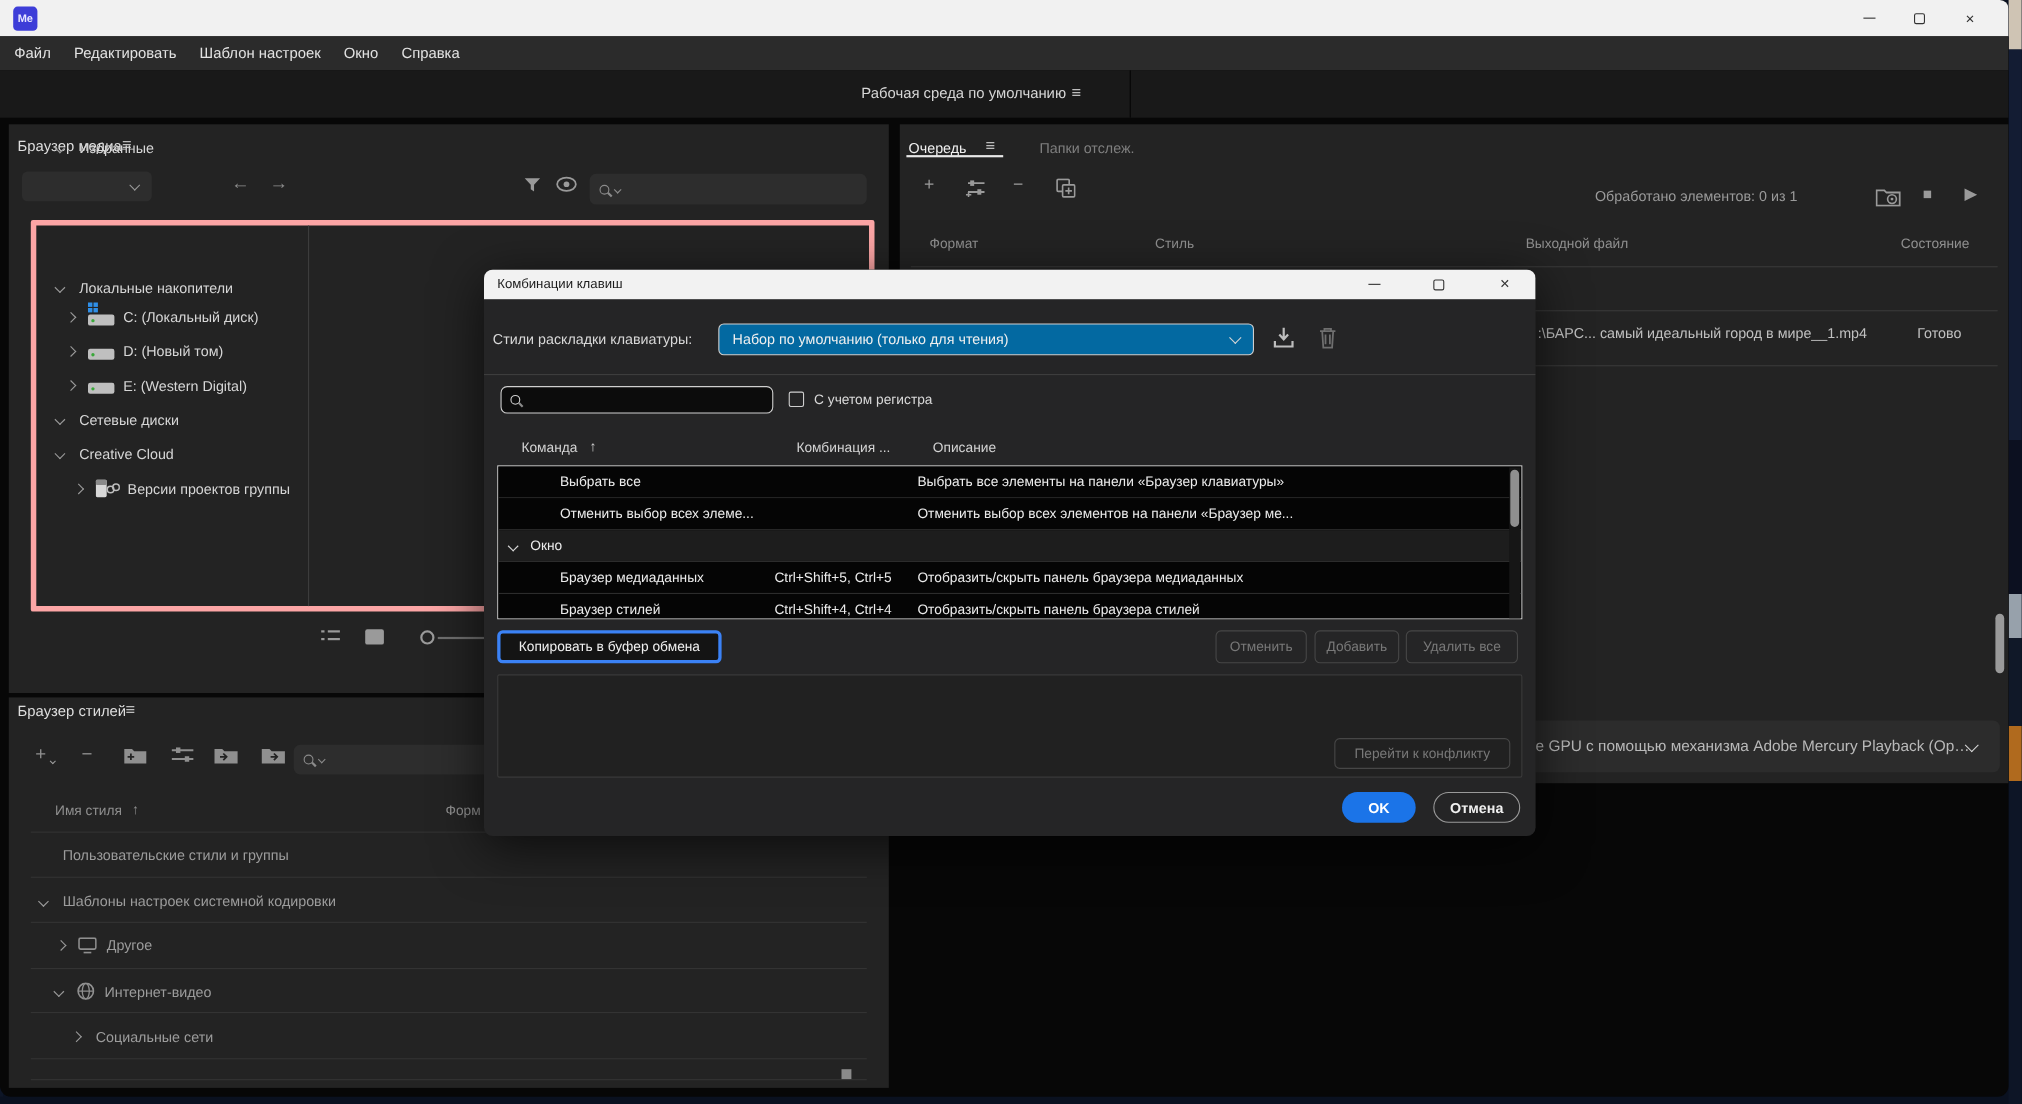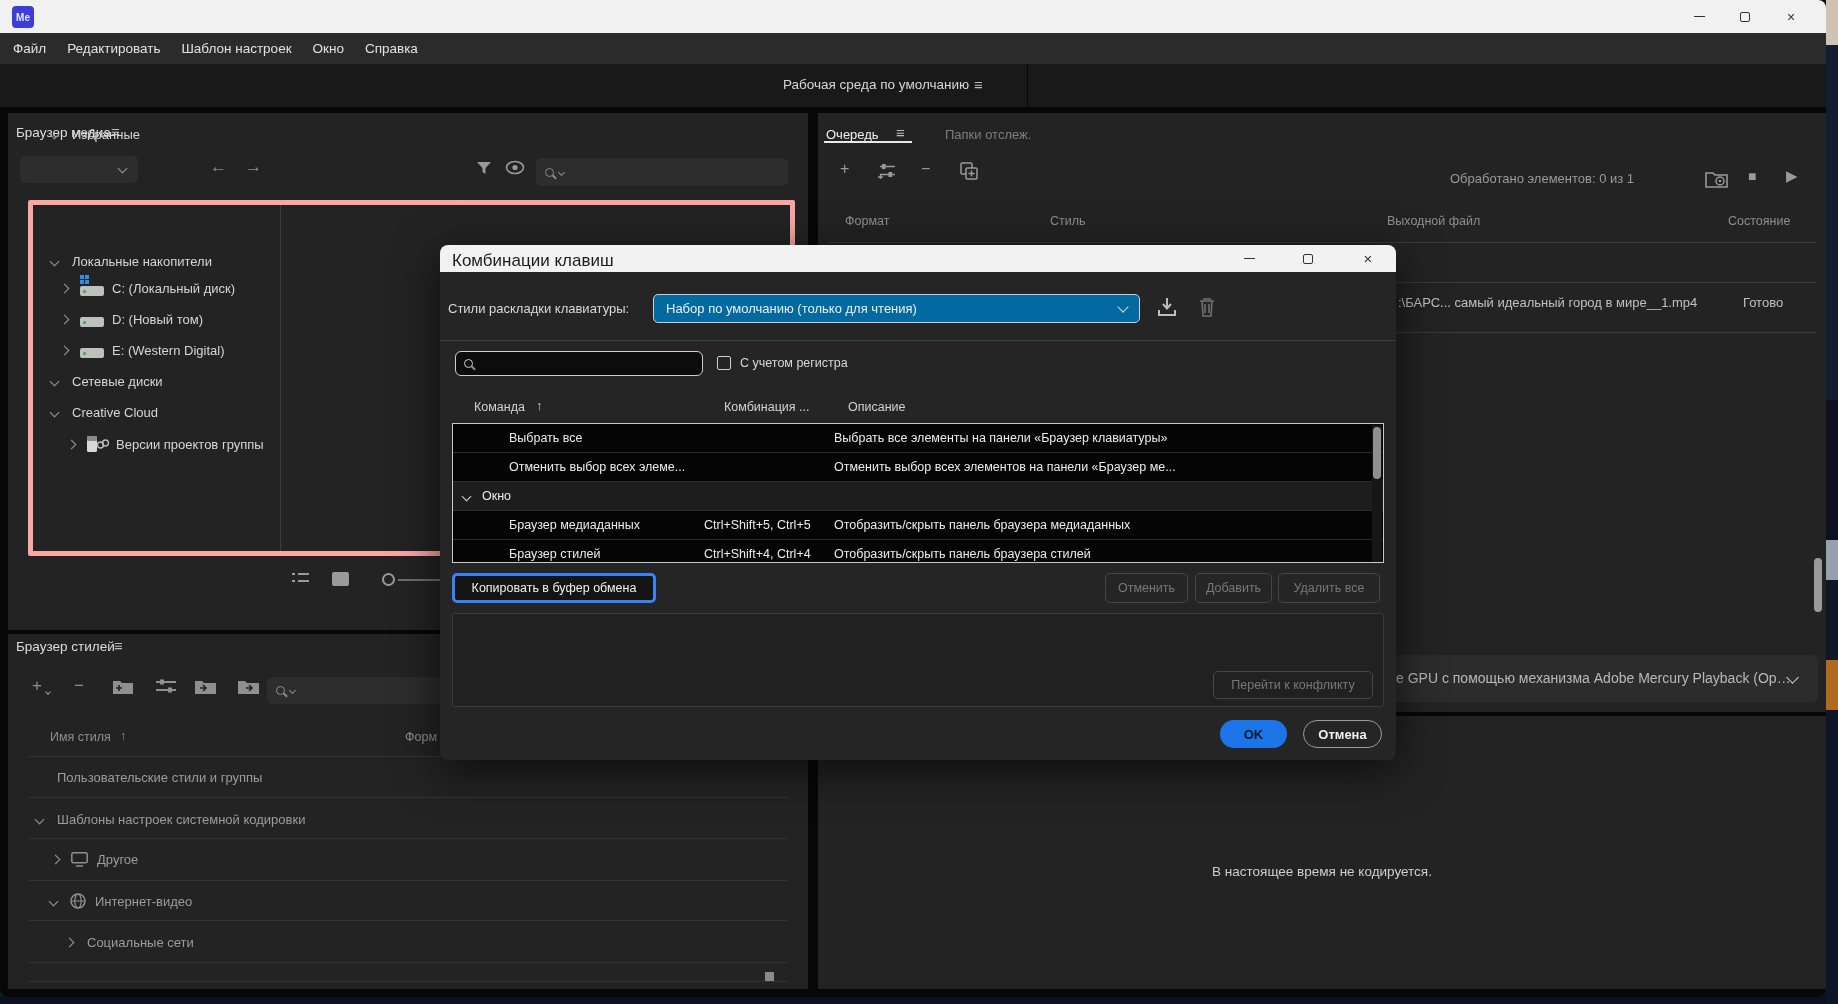--- a/index.html
+++ b/index.html
@@ -86,21 +86,21 @@
   .tabline { position:absolute; height:2px; background:#e8e8e8; }
   .qicon { color:#9a9a9a; font-size:15px; }
   .qcol { position:absolute; font-size:12.5px; color:#8f8f8f; white-space:nowrap; }
   .qsep { position:absolute; height:1px; background:#3a3a3a; }
   .gpubar { position:absolute; background:#2c2c2c; border-radius:6px; }
 
   
   .dialog { position:absolute; left:440px; top:245px; width:956px; height:515px; background:#252526;
             border-radius:8px; box-shadow:0 10px 45px rgba(0,0,0,.65); z-index:10; overflow:hidden; }
   .dlg-titlebar { position:absolute; left:0; top:0; width:100%; height:27px; background:#f2f2f2; }
-  .dlg-title { position:absolute; left:12px; top:6px; font-size:17px; color:#1c1c1c; }
+  .dlg-title { position:absolute; left:12px; top:6px; font-size:12px; color:#1c1c1c; }
   .dlg-ctrl { position:absolute; top:0; width:44px; height:27px; display:flex; align-items:center; justify-content:center; color:#333; }
   .dlabel { font-size:13px; color:#d8d8d8; }
   .ddrop { position:absolute; left:213px; top:49px; width:487px; height:29px; background:#0369a1;
            border:1px solid #cfcfcf; border-radius:5px; display:flex; align-items:center;
            padding:0 12px; justify-content:space-between; }
   .ddrop span { font-size:13px; color:#efefef; }
   .dsep { position:absolute; left:0; top:95px; width:100%; height:1px; background:#3d3d3d; }
   .dsearch { position:absolute; left:15px; top:106px; width:248px; height:25px; background:#0c0c0c;
              border:1px solid #cfcfcf; border-radius:6px; display:flex; align-items:center; padding-left:8px; }
   .dcheck { position:absolute; left:277px; top:111px; width:14px; height:14px; border:1.6px solid #cfcfcf; border-radius:2px; background:transparent; }
@@ -113,21 +113,21 @@
   .dcell-cmd { position:absolute; left:56px; }
   .dcell-key { position:absolute; left:251px; }
   .dcell-desc { position:absolute; left:381px; }
   .dscroll { position:absolute; right:1px; top:1px; width:10px; height:138px; background:#161616; }
   .dthumb { position:absolute; left:1px; top:2px; width:8px; height:52px; background:#8f8f8f; border-radius:4px; }
   .dbtn { position:absolute; height:30px; border-radius:5px; font-size:12.5px; display:flex;
           align-items:center; justify-content:center; }
   .dbtn.primary-dark { background:#141414; border:3px solid #3b82f6; color:#f0f0f0; }
   .dbtn.disabled { background:transparent; border:1px solid #474747; color:#787878; }
   .conflictbox { position:absolute; left:12px; top:368px; width:932px; height:94px; background:#212121; border:1px solid #3a3a3a; border-radius:2px; }
-  .okbtn { position:absolute; left:780px; top:475px; width:67px; height:28px; background:#1b74e8; color:#0f172a;
+  .okbtn { position:absolute; left:780px; top:475px; width:67px; height:28px; background:#1b74e8; color:#ffffff;
            border-radius:14px; font-size:13px; font-weight:bold; display:flex; align-items:center; justify-content:center;text-align:right; }
   .cancelbtn { position:absolute; left:863px; top:475px; width:79px; height:28px; background:transparent; color:#f0f0f0;
            border:1.5px solid #9a9a9a; border-radius:14px; font-size:13px; font-weight:bold; display:flex; align-items:center; justify-content:center; }
 
   svg { display:block; }
   input.ghost { background:transparent; border:none; outline:none; color:#ddd; font-size:13px; width:70%; }
 </style>
 </head>
 <body>
 
@@ -384,23 +384,20 @@
       <div class="qsep" style="left:10px;top:219px;width:988px"></div>
 
       <div class="abs" style="left:996px;top:445px;width:8px;height:54px;background:#9a9a9a;border-radius:4px"></div>
 
       <div class="gpubar" style="left:372px;top:542px;width:628px;height:47px">
         <span class="abs nowrap" style="left:206px;top:15px;font-size:14px;color:#b9b9b9">е GPU с помощью механизма Adobe Mercury Playback (Op…</span>
         <span class="chv down lite abs" style="left:598px;top:18px;width:9px;height:9px"></span>
       </div>
     </div>
 
-    <div class="panel" style="left:818px;top:716px;width:1008px;height:273px">
-      <div class="abs" style="left:0;top:148px;width:100%;text-align:center;font-size:13.5px;color:#cfcfcf">В настоящее время не кодируется.</div>
-    </div>
 
     <div class="dialog">
       <div class="dlg-titlebar">
         <span class="dlg-title">Комбинации клавиш</span>
         <div class="dlg-ctrl" style="left:787px">
             <span class="minline"></span>
           </div>
         <div class="dlg-ctrl" style="left:846px">
             <span class="maxsq"></span>
           </div>

